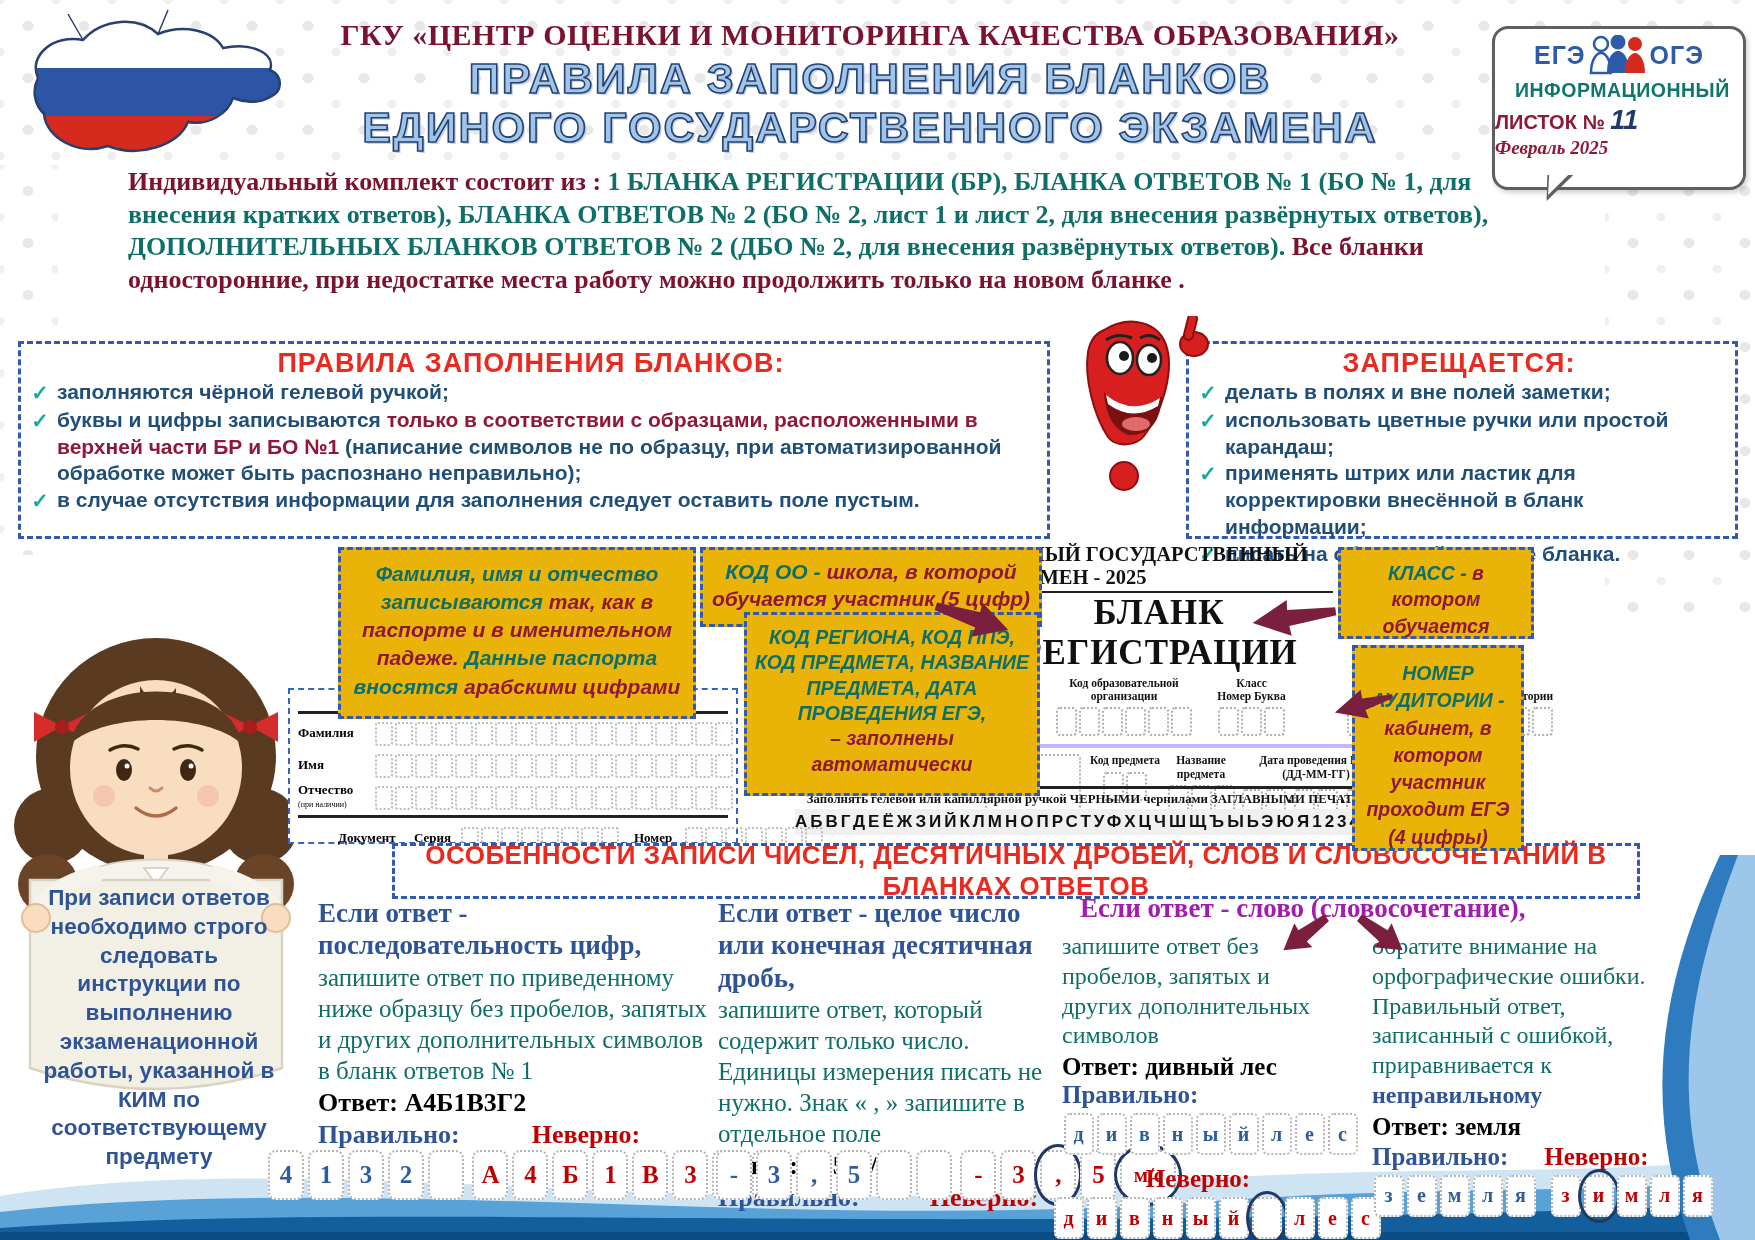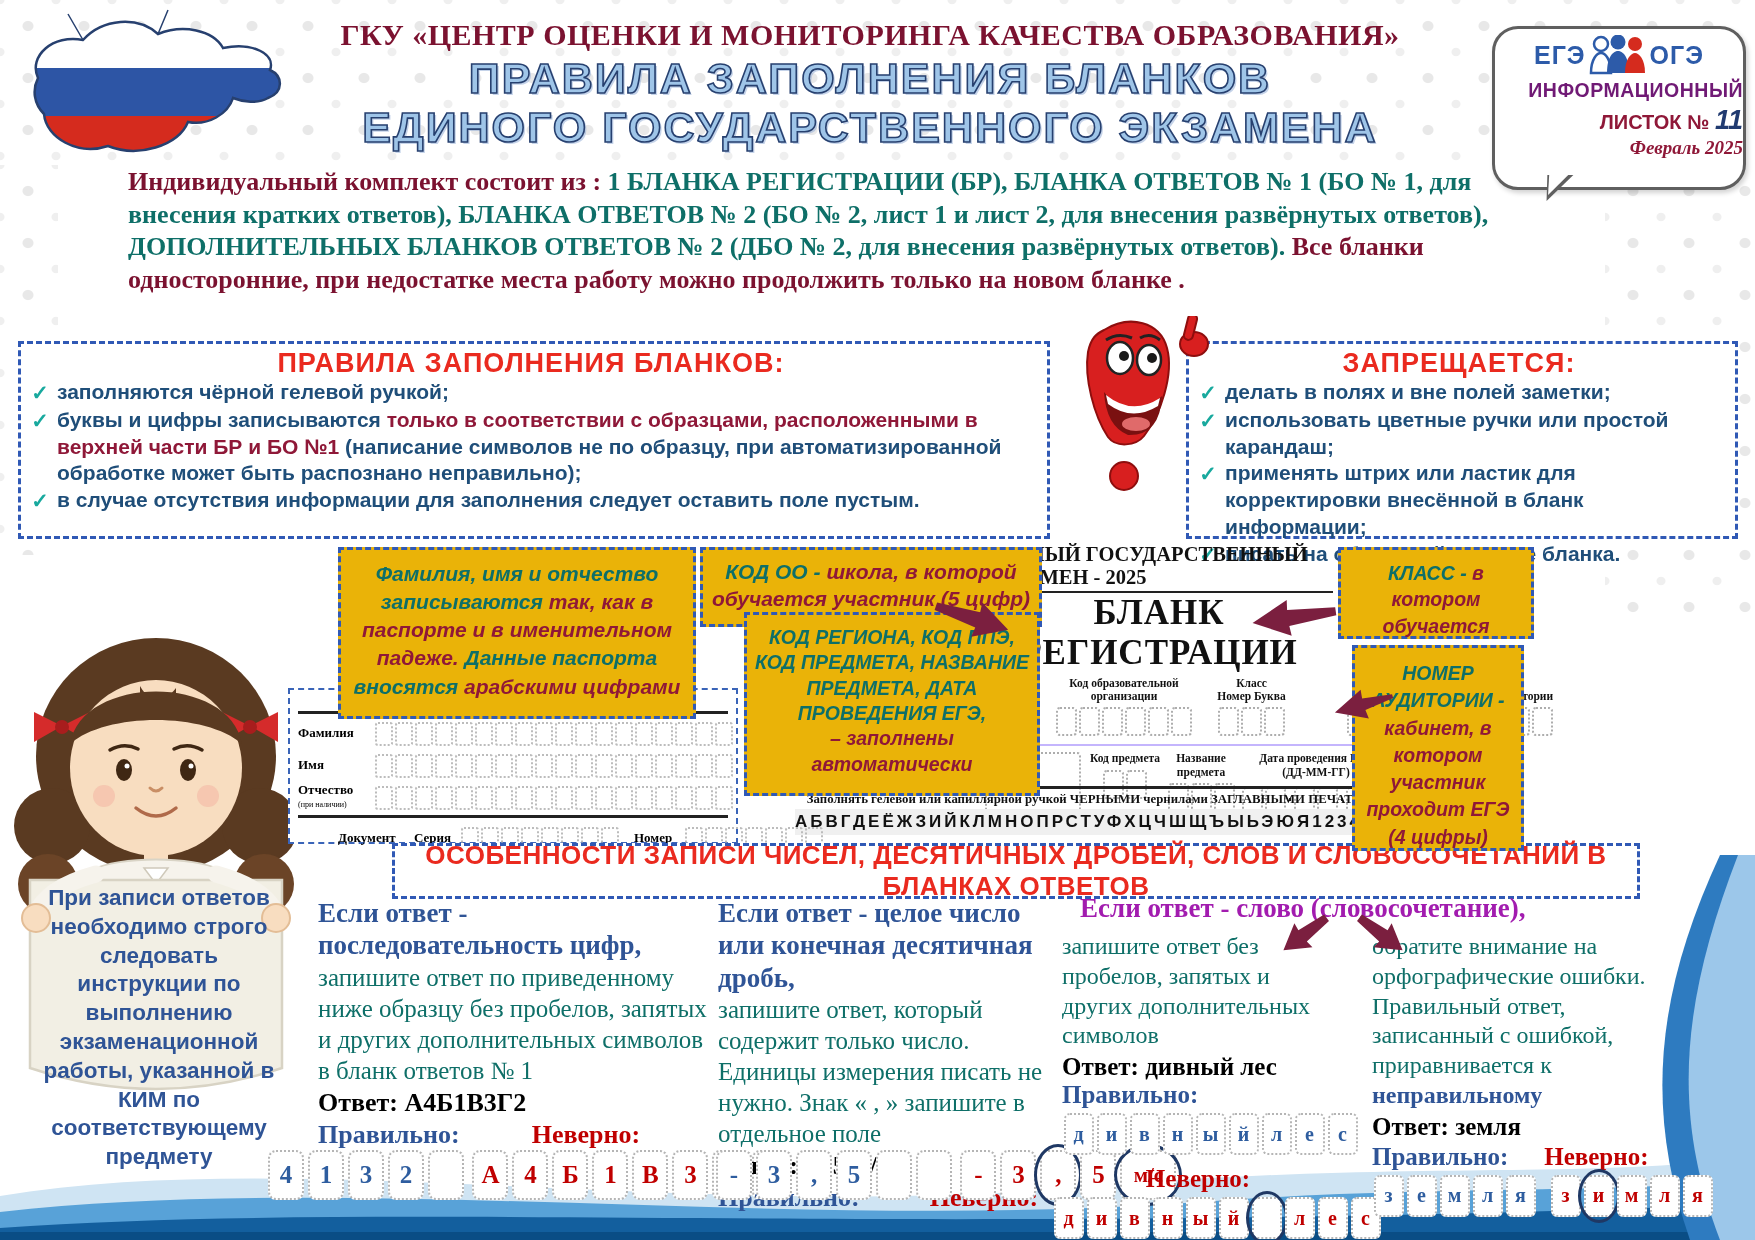--- a/index.html
+++ b/index.html
@@ -15,28 +15,28 @@
   .d2{right:0;top:165px;width:150px;height:460px;}
   .d3{left:0;top:165px;width:58px;height:390px;}
 
   .org-title{left:290px;top:18px;width:1160px;text-align:center;
     font-family:"Liberation Serif",serif;font-weight:bold;font-size:30px;color:#7b1230;letter-spacing:.5px;}
   .main-title{left:290px;top:54px;width:1160px;text-align:center;font-weight:bold;font-size:43px;
     line-height:1.14;color:#9fc5e8;letter-spacing:2px;
     -webkit-text-stroke:1.6px #27406f;text-shadow:2px 2px 0 rgba(150,175,215,.55);}
 
   .bubble{left:1492px;top:26px;width:248px;height:154px;background:#fff;border:3px solid #5f5f5f;
-    border-radius:26px;z-index:5;text-align:right;padding-top:4px;box-shadow:2px 3px 5px rgba(0,0,0,.18);}
+    border-radius:16px;z-index:5;text-align:left;padding-top:4px;box-shadow:2px 3px 5px rgba(0,0,0,.18);}
   .bubble::before{content:'';position:absolute;left:42px;bottom:-27px;border:13px solid transparent;
     border-top:26px solid #5f5f5f;transform:skewX(-28deg);}
   .bubble::after{content:'';position:absolute;left:46px;bottom:-18px;border:10px solid transparent;
     border-top:21px solid #fff;transform:skewX(-28deg);}
   .logo-row{display:flex;align-items:center;justify-content:center;gap:1px;height:44px;}
   .logo-txt{font-weight:bold;font-size:25px;color:#2d5ba9;letter-spacing:1px;}
-  .b1{font-weight:bold;font-size:19.5px;color:#701a75;letter-spacing:.5px;margin-top:2px;}
+  .b1{font-weight:bold;font-size:19.5px;color:#0f766e;letter-spacing:.5px;margin-top:2px;margin-left:20px;}
   .b2{font-weight:bold;font-size:20px;color:#8f1838;margin-top:3px;}
   .b2 .bnum{font-size:27px;color:#203a70;font-style:italic;}
   .bdate{font-family:"Liberation Serif",serif;font-style:italic;font-weight:bold;font-size:19px;color:#8f1838;margin-top:1px;}
 
   .intro{left:128px;top:166px;width:1400px;font-family:"Liberation Serif",serif;
     font-weight:bold;font-size:26px;line-height:1.25;}
   .maroon{color:#7b1230;} .teal{color:#0e6f68;} .maroon2{color:#8f1838;}
 
   .dbox{border:3px dashed #3059b5;background:#fff;box-sizing:border-box;}
   .rules{left:18px;top:341px;width:1032px;height:198px;padding:3px 8px 3px 2px;}
@@ -51,21 +51,21 @@
   .names-c{left:338px;top:547px;width:358px;height:172px;font-size:21px;line-height:1.34;padding:10px 6px;}
   .kodoo-c{left:700px;top:547px;width:342px;height:80px;font-size:21px;line-height:1.3;padding:8px 4px;}
   .auto-c{left:744px;top:612px;width:296px;height:184px;font-size:19.5px;line-height:1.3;padding:10px 4px;}
   .klass-c{left:1338px;top:547px;width:196px;height:92px;font-size:19.5px;line-height:1.35;padding:10px 4px;}
   .aud-c{left:1352px;top:645px;width:172px;height:206px;font-size:19.5px;line-height:1.4;padding:12px 6px;}
 
   
   .regform{left:985px;top:543px;width:512px;z-index:1;font-family:"Liberation Serif",serif;color:#111;}
   .exam-title{font-weight:bold;font-size:20.5px;width:348px;border-bottom:2px solid #222;padding-bottom:2px;}
   .blank-title{font-weight:bold;font-size:35px;width:348px;text-align:center;letter-spacing:1px;}
-  .frow{display:flex;align-items:flex-end;border-bottom:2px solid #c4b5fd;padding:4px 0 8px 0;gap:24px;}
+  .frow{display:flex;align-items:flex-end;border-bottom:4px solid #c4b5fd;padding:4px 0 8px 0;gap:24px;}
   .frow2{display:flex;align-items:flex-start;padding:6px 0 10px 0;}
   .fgroup{text-align:center;}
   .flab{font-weight:bold;font-size:11.5px;line-height:1.15;}
   .cells{display:flex;justify-content:center;margin-top:4px;}
   .mini-cell{width:17px;height:25px;border:2px dotted #adadad;border-radius:4px;margin:0 1px;flex:none;}
   .tiny-cell{width:14px;height:20px;border:2px dotted #bcbcbc;border-radius:3px;margin:0 1px;flex:none;}
   .vsep{width:2px;background:#222;align-self:stretch;margin:0 6px;}
   .dash{width:8px;height:3px;background:#222;align-self:center;margin:0 2px;}
   .bigbox{width:92px;height:58px;border:2px dotted #adadad;border-radius:4px;margin-right:8px;flex:none;}
   .blackline{left:793px;top:786px;width:702px;height:3px;background:#222;z-index:1;}

